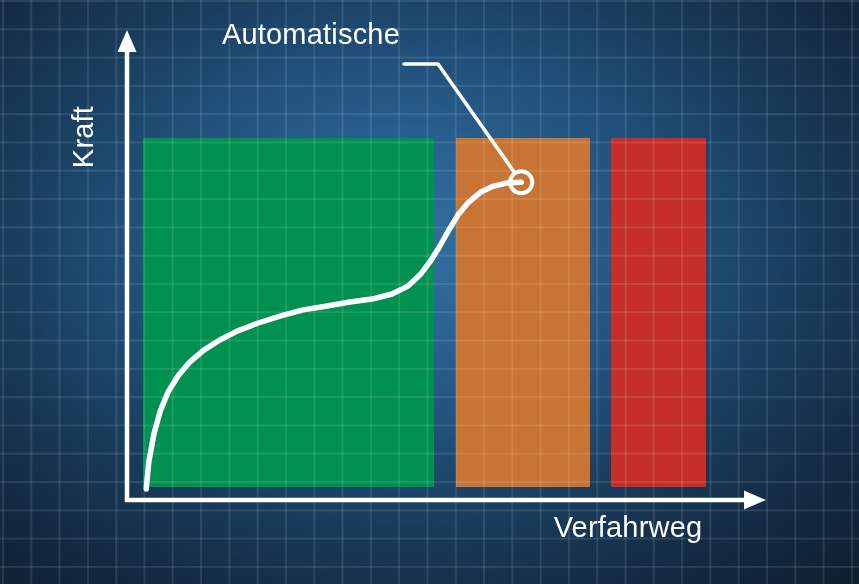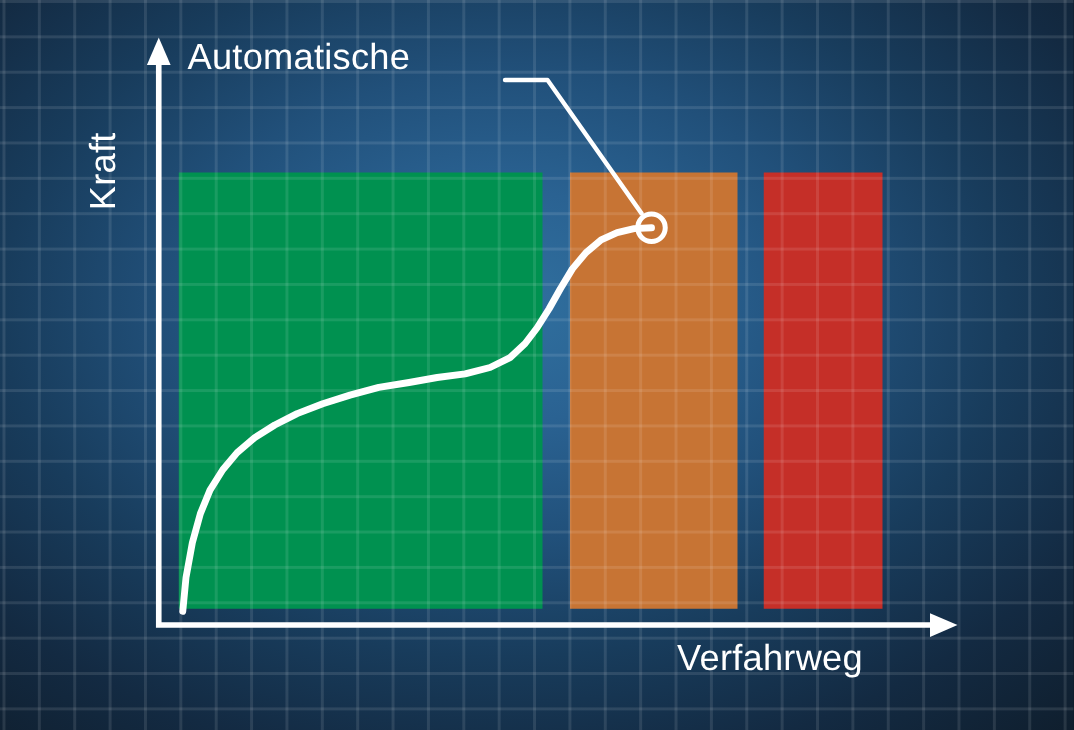--- a/index.html
+++ b/index.html
@@ -24,22 +24,22 @@
   }
   svg.plot{position:absolute;inset:0;}
   .label{
     position:absolute;color:#ffffff;font-size:29px;line-height:33px;
     letter-spacing:0.2px;white-space:nowrap;
   }
   .ylabel{
     left:14px;top:120px;width:140px;height:34px;
     text-align:center;transform:rotate(-90deg);
   }
-  .xlabel{left:456px;top:511px;width:320px;text-align:center;}
-  .annotation{left:150px;top:30px;width:250px;text-align:left;}
+  .xlabel{left:468px;top:511px;width:320px;text-align:center;}
+  .annotation{left:150px;top:18px;width:250px;text-align:right;}
 </style>
 </head>
 <body>
 
 <div class="canvas">
 
   <div id="zones">
       <div class="zone" style="left: 143px; top: 138px; width: 291.2px; height: 348.968px; background: rgb(0, 145, 80);"></div>
       <div class="zone" style="left: 455.96px; top: 138px; width: 133.76px; height: 348.968px; background: rgb(199, 116, 52);"></div>
       <div class="zone" style="left: 610.84px; top: 138px; width: 95.36px; height: 348.968px; background: rgb(197, 47, 40);"></div>

